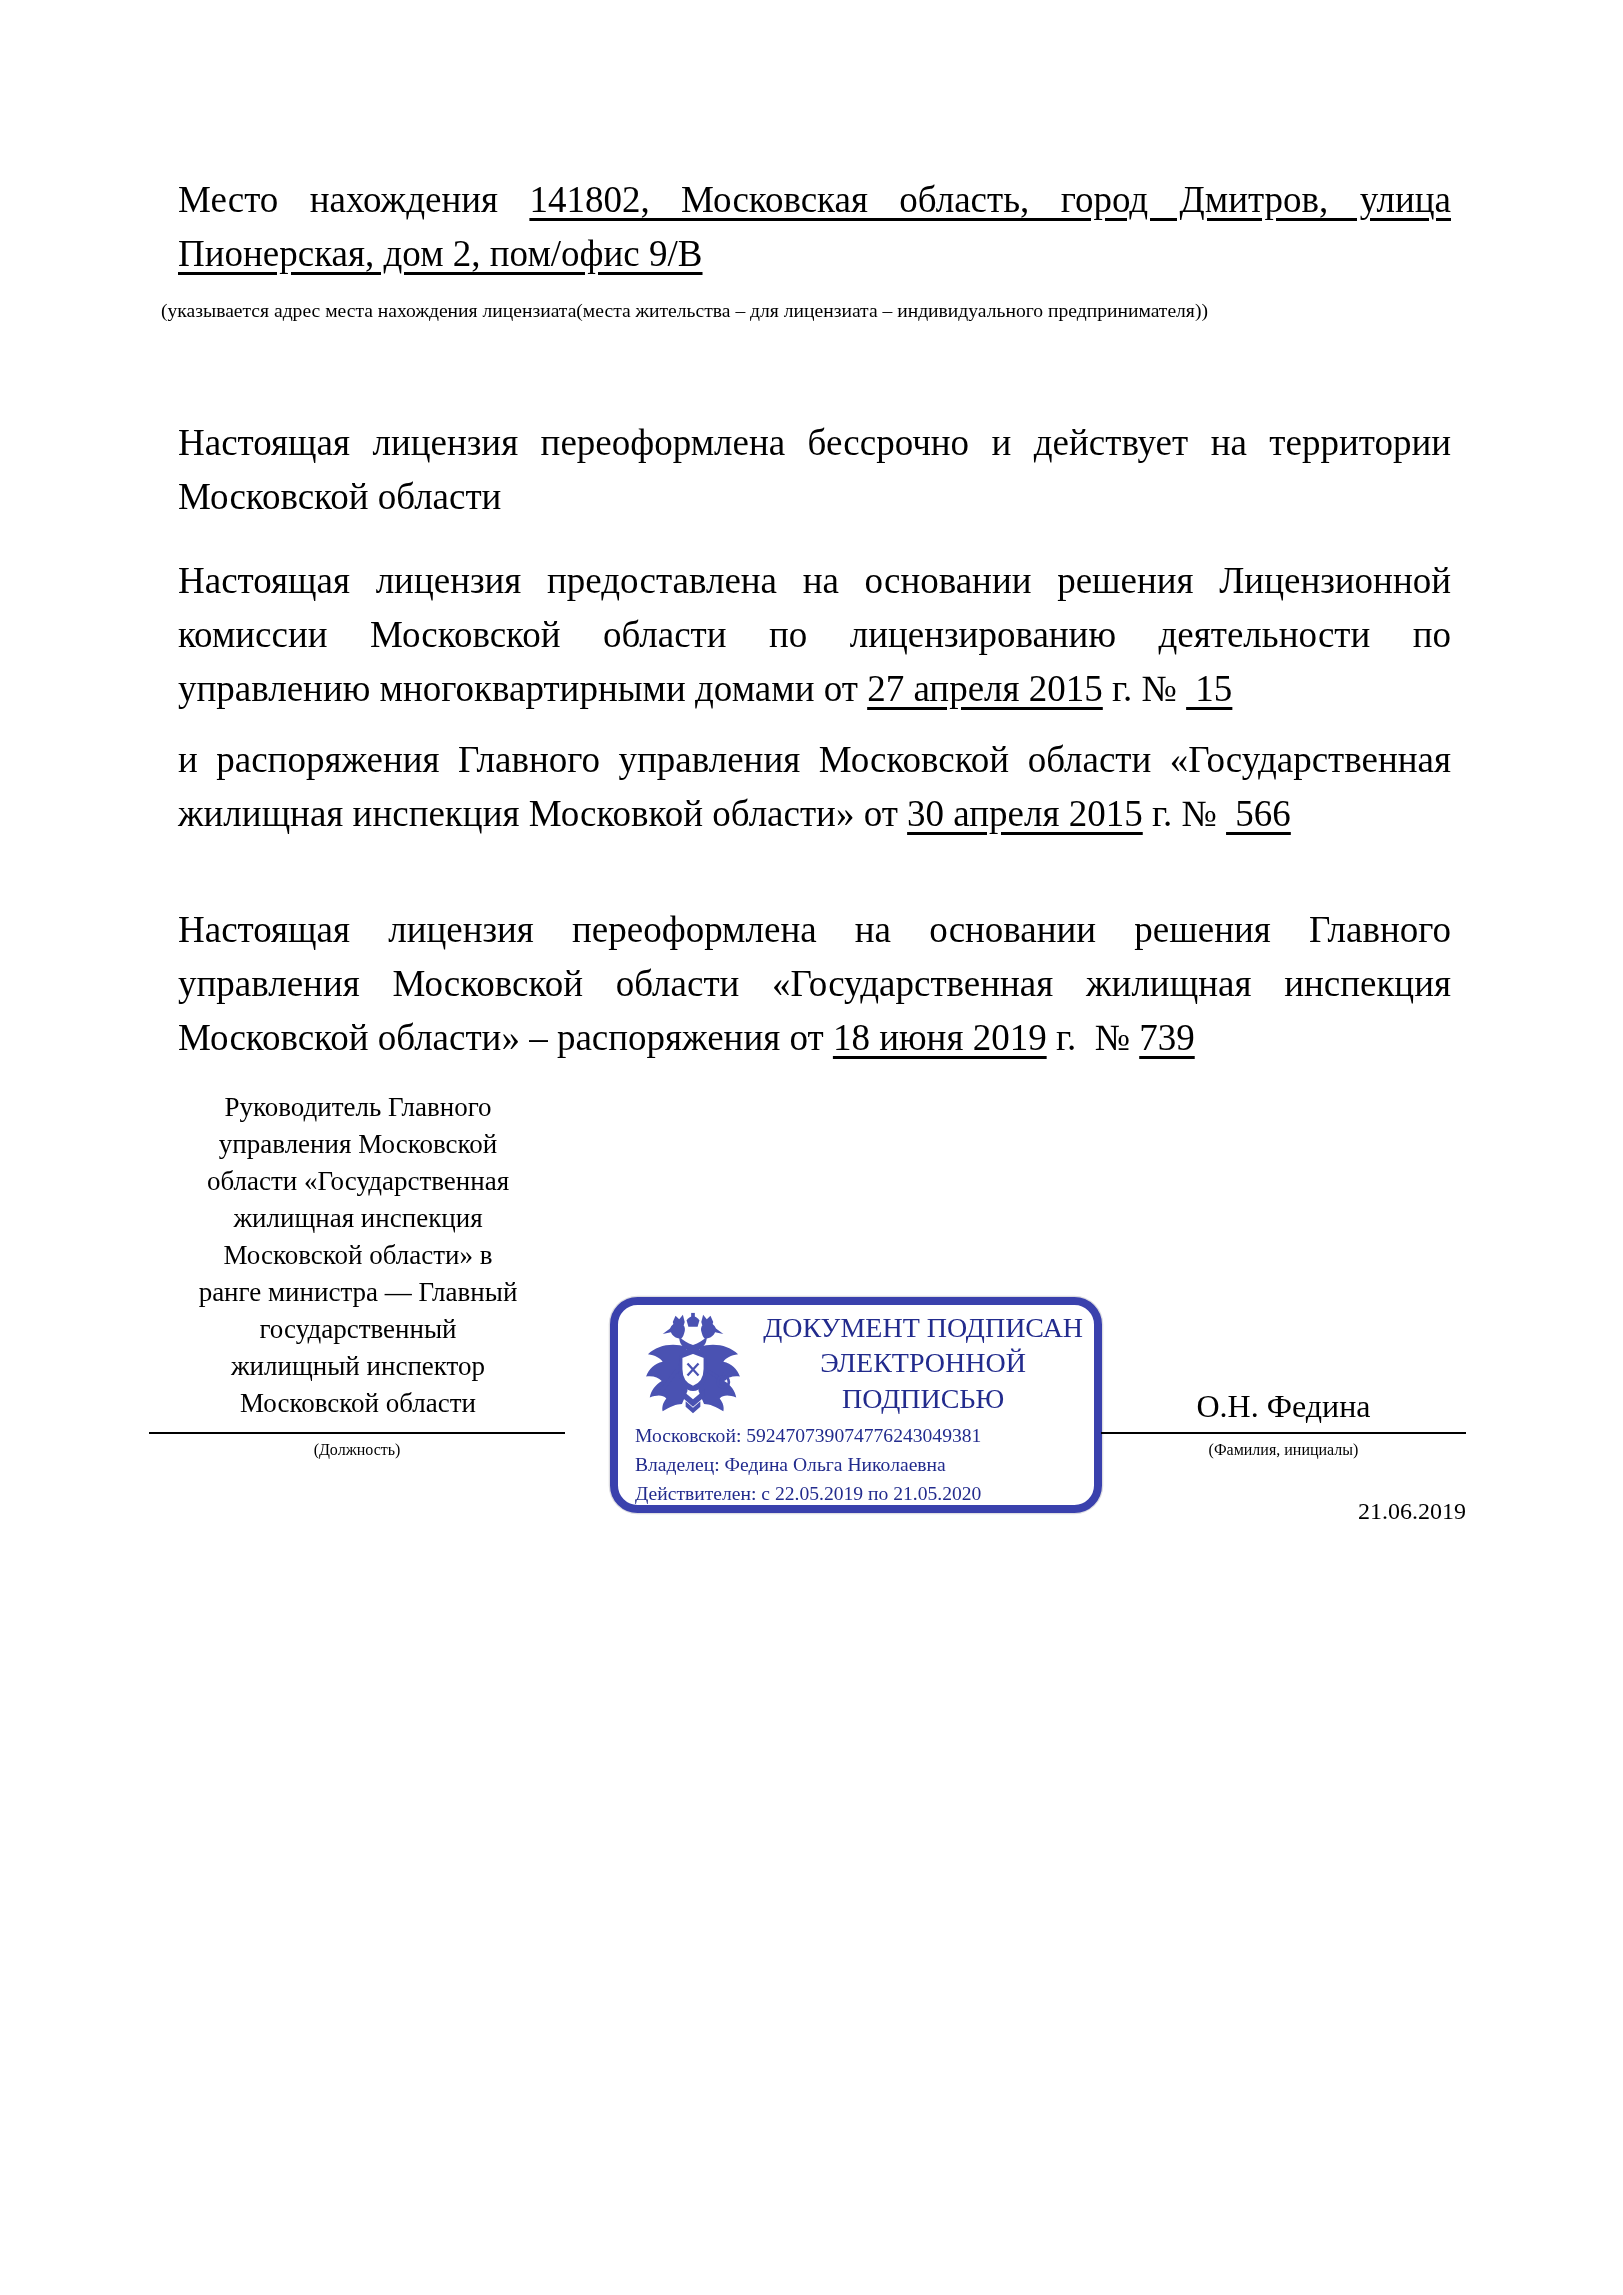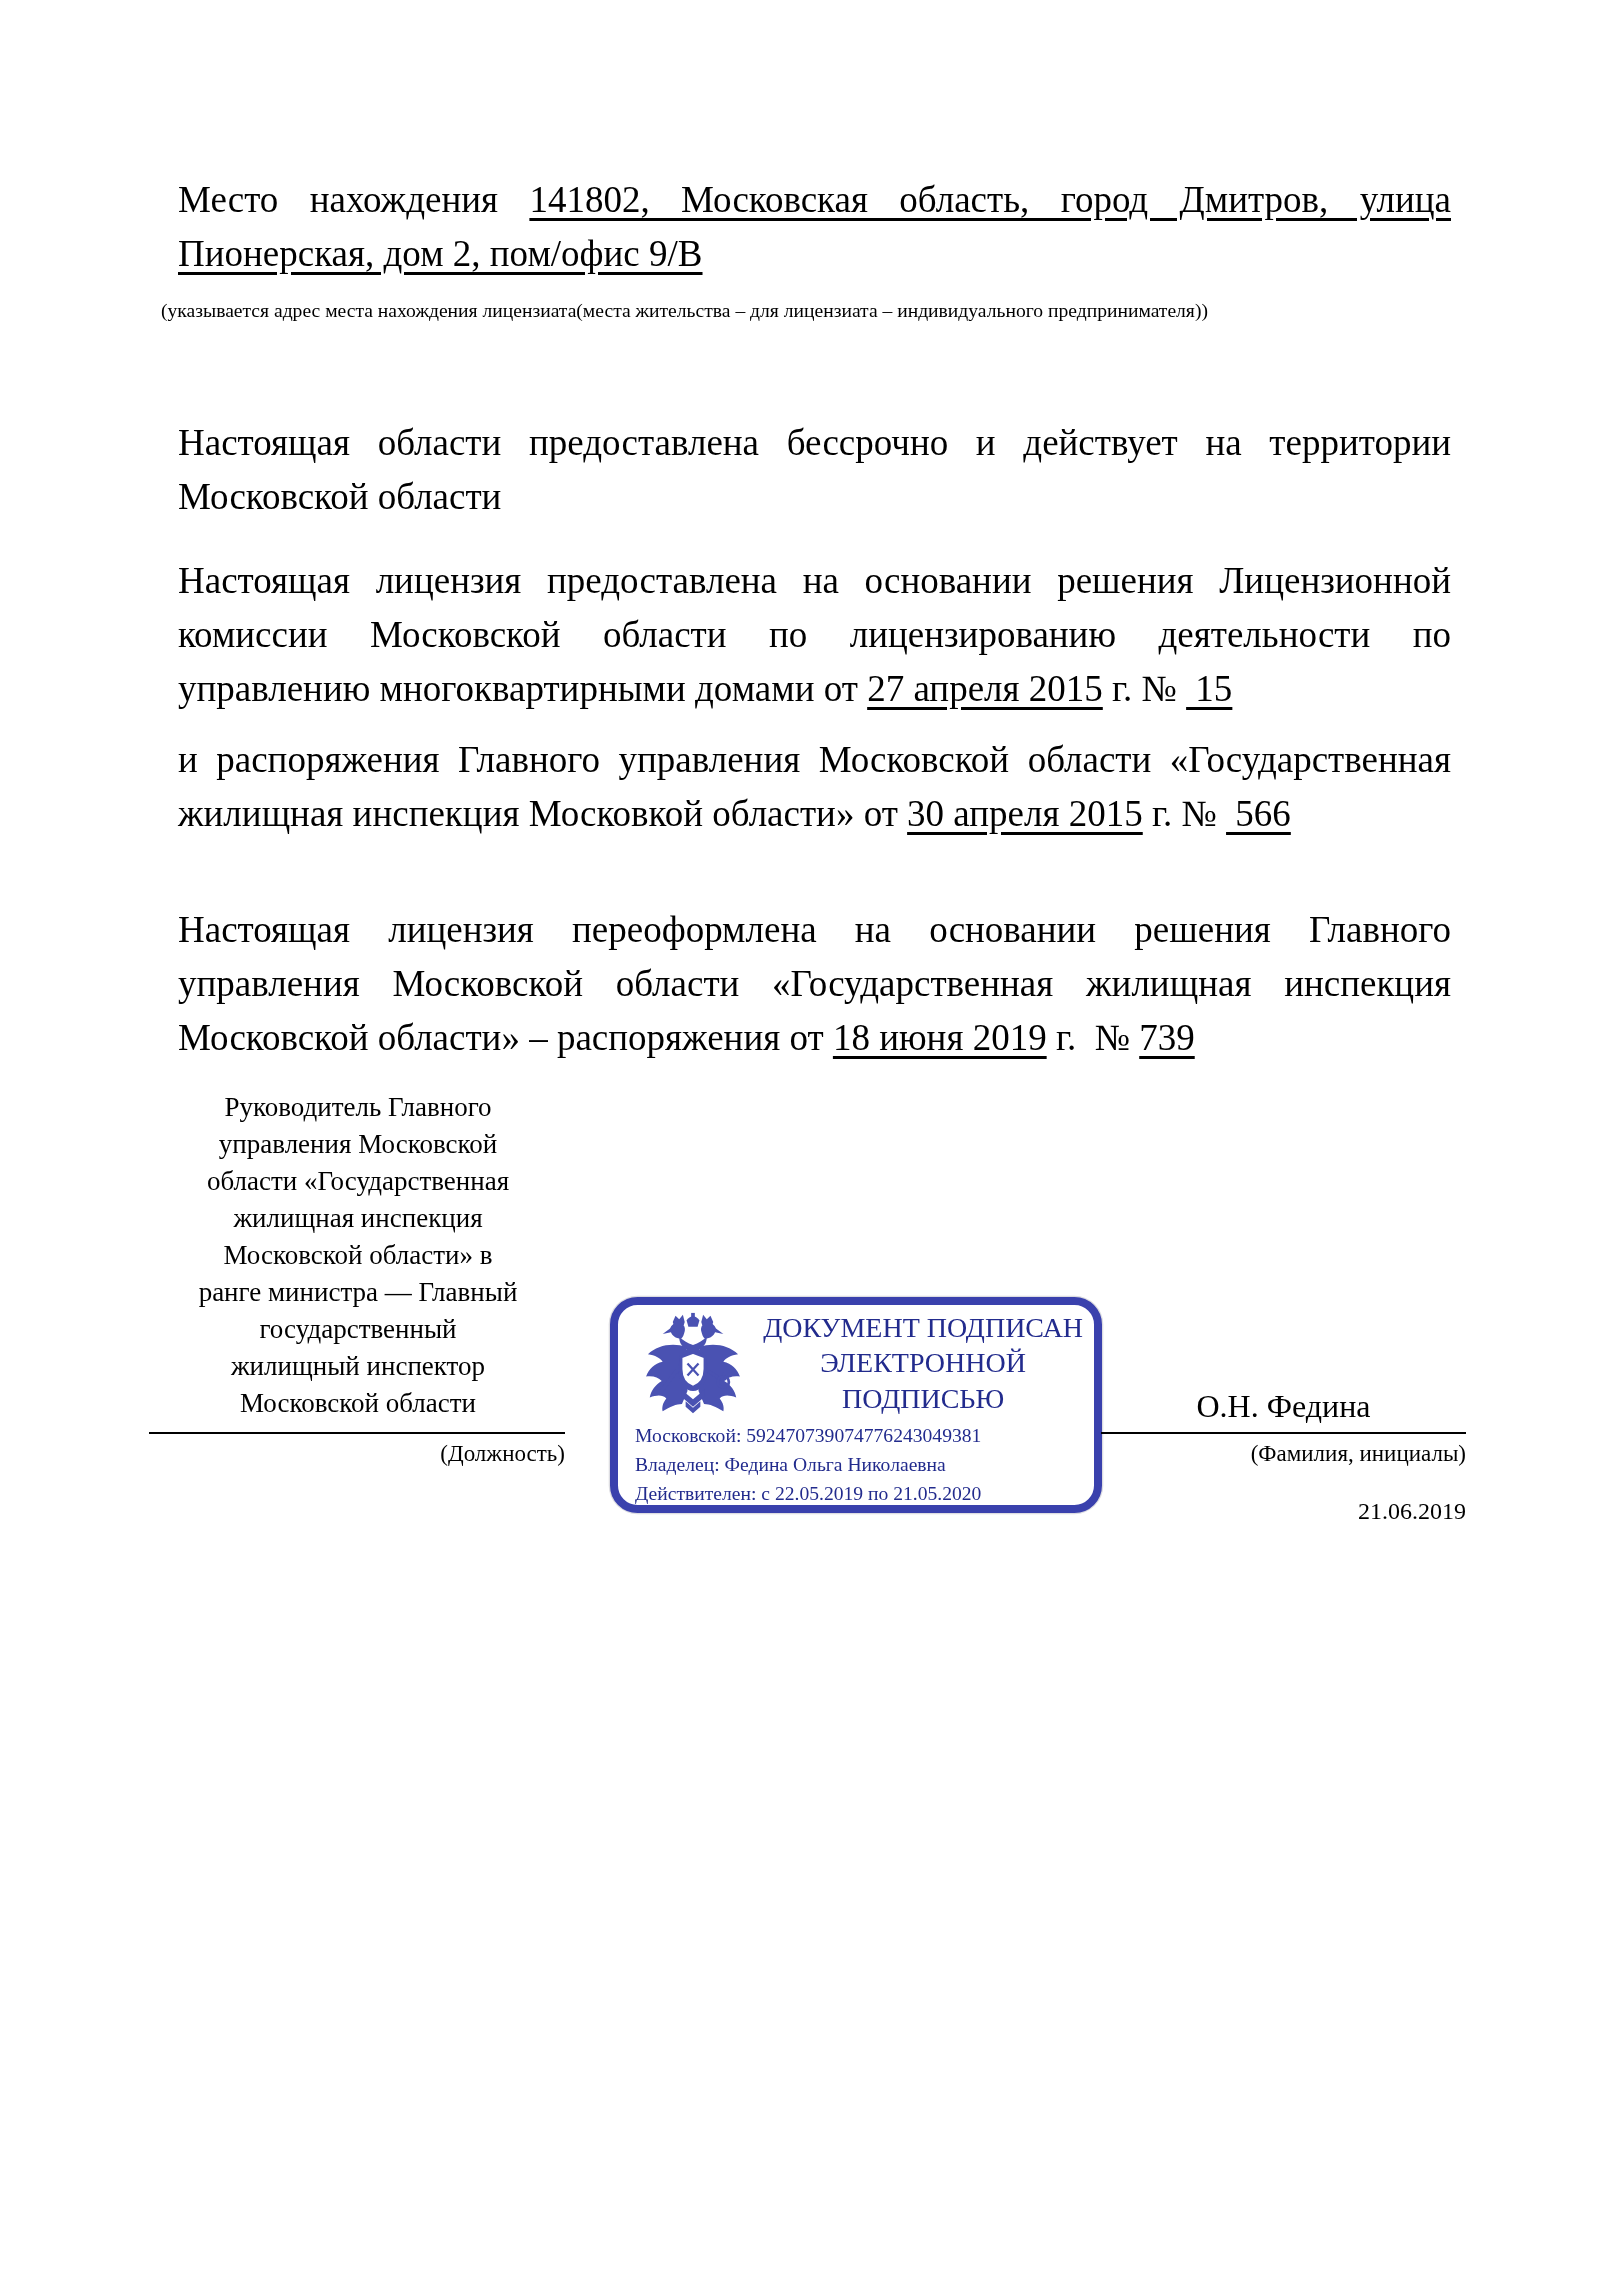--- a/index.html
+++ b/index.html
@@ -57,22 +57,22 @@
     position:absolute;
     top:346px;
     border-top:2px solid #000;
     height:0;
   }
   .sig-line-left  { left:149px;  width:416px; }
   .sig-line-right { left:1101px; width:365px; }
   .sig-caption {
     position:absolute;
     top:355px;
-    text-align:right;
-    font-size:23px;
+    text-align:center;
+    font-size:16px;
   }
   .sig-caption-left  { left:149px;  width:416px; }
   .sig-caption-right { left:1101px; width:365px; }
   .sig-name {
     position:absolute;
     left:1101px; top:302px;
     width:365px;
     text-align:center;
     font-size:32px;
   }
@@ -120,21 +120,21 @@
 </head>
 <body>
 
 <div class="page">
   <div class="content">
 
     <p class="body-par par-location"><span>Место нахождения </span><u>141802, Московская область, город Дмитров, улица Пионерская, дом 2, пом/офис 9/В</u></p>
 
     <p class="note">(указывается адрес места нахождения лицензиата(места жительства – для лицензиата – индивидуального предпринимателя))</p>
 
-    <p class="body-par par-term"><span>Настоящая области предоставлена бессрочно и действует на территории Московской области</span></p>
+    <p class="body-par par-term"><span>Настоящая лицензия переоформлена бессрочно и действует на территории Московской области</span></p>
 
     <p class="body-par par-basis"><span>Настоящая лицензия предоставлена на основании решения Лицензионной комиссии Московской области по лицензированию деятельности по управлению многоквартирными домами от </span><u>27 апреля 2015</u><span> г. № </span><u>&nbsp;15</u></p>
 
     <p class="body-par par-order"><span>и распоряжения Главного управления Московской области «Государственная жилищная инспекция Московкой области» от </span><u>30 апреля 2015</u><span> г. № </span><u>&nbsp;566</u></p>
 
     <p class="body-par par-reissue"><span>Настоящая лицензия переоформлена на основании решения Главного управления Московской области «Государственная жилищная инспекция Московской области» – распоряжения от </span><u>18 июня 2019</u><span> г.&nbsp; № </span><u>739</u></p>
   </div>
 
   <div class="sig-section">
 

